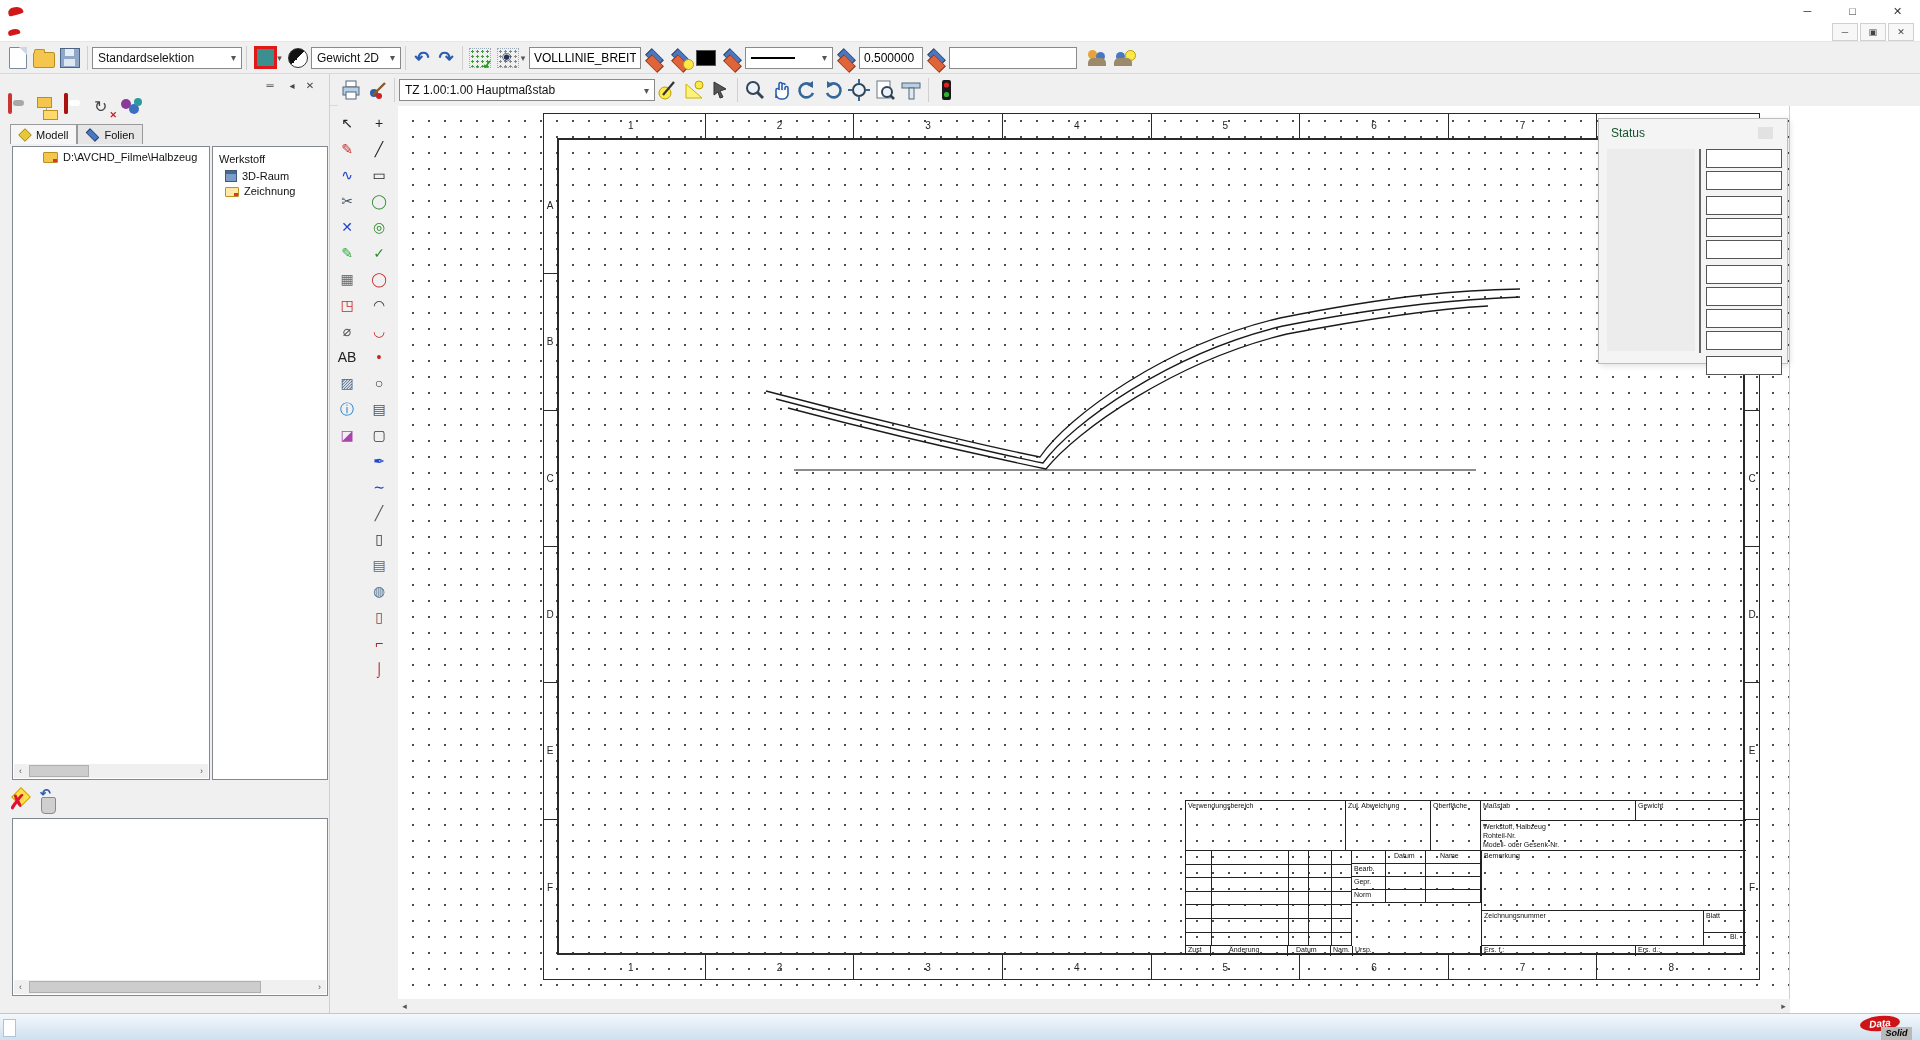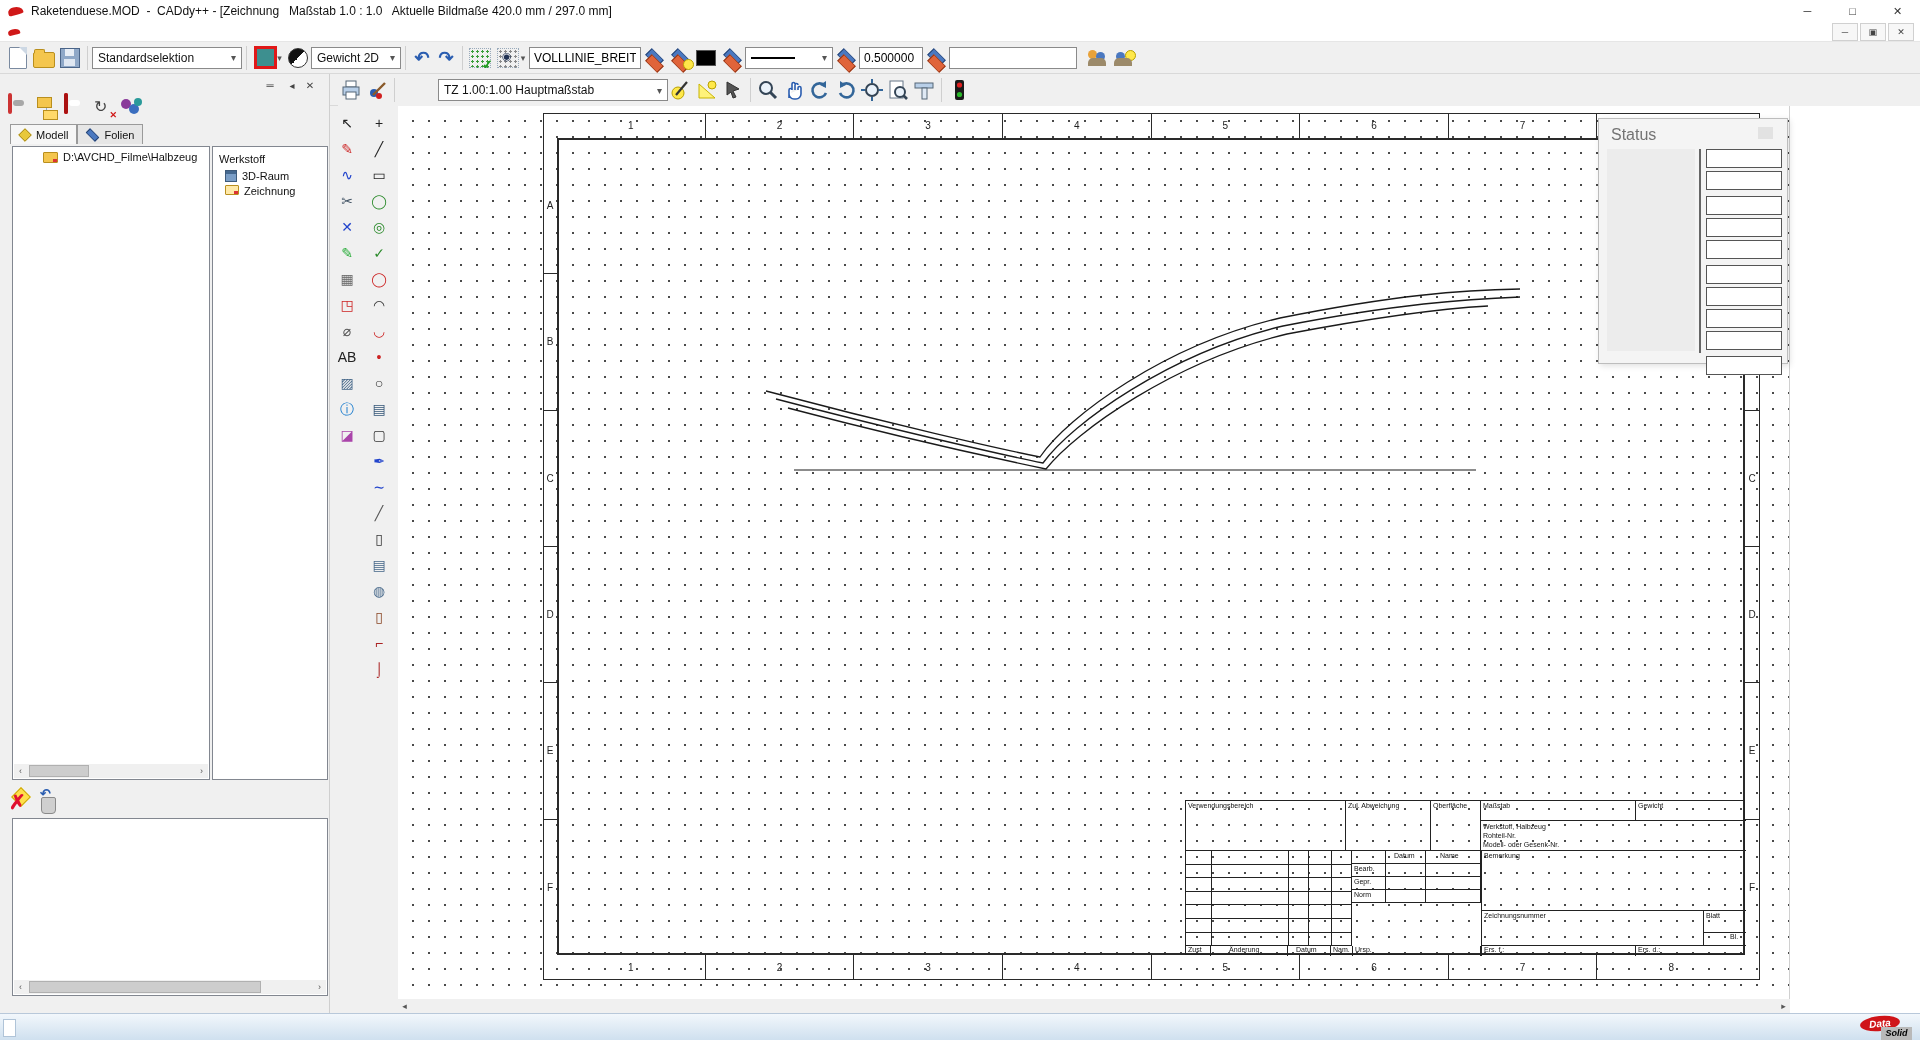--- a/index.html
+++ b/index.html
@@ -62,21 +62,21 @@
   .tab{height:20px;display:flex;align-items:center;font-size:11px;padding:0 8px;border:1px solid #9a9a9a;border-bottom:none;background:#e6e6e6;box-sizing:border-box;}
   .tab.active{background:#f6f6f6;}
   .tab .ticon{margin-right:5px;}
   .pbox{background:#fff;border:1px solid #828790;position:absolute;}
   .hscroll{position:absolute;left:1px;right:1px;bottom:1px;height:14px;background:#f0f0f0;display:flex;align-items:center;font-size:9px;color:#555;}
   .hscroll .thumb{height:10px;background:#cdcdcd;border:1px solid #b0b0b0;margin:0 2px;}
   .sarrow{width:13px;text-align:center;flex:none;}
   .treerow{display:flex;align-items:center;font-size:11px;padding:4px 2px 0 30px;white-space:nowrap;overflow:hidden;}
   .fold{width:13px;height:9px;background:#f4c64e;border:1px solid #b98f1e;border-radius:1px;position:relative;margin-right:5px;flex:none;}
   .fold:after{content:"";position:absolute;right:0;bottom:0;width:4px;height:3px;background:#d33;}
-  .objrow{display:flex;align-items:flex-start;font-size:11px;padding:3px 2px 0 12px;}
+  .objrow{display:flex;align-items:flex-end;font-size:11px;padding:3px 2px 0 12px;}
   .cube{width:10px;height:10px;background:#7a9ec7;border:1px solid #3d5a7a;margin-right:5px;flex:none;position:relative;}
   .cube:before{content:"";position:absolute;left:0;top:0;width:100%;height:3px;background:#44688f;}
   
   #draw-toolbar{left:330px;top:106px;width:68px;height:907px;background:#f0f0f0;}
   .tcol{position:absolute;top:4px;width:28px;display:flex;flex-direction:column;}
   .tool{width:26px;height:26px;display:flex;align-items:center;justify-content:center;background:transparent;border:none;padding:0;margin:0;}
   .tool span{font-size:14px;line-height:1;}
   
   #canvas{left:398px;top:106px;width:1392px;height:893px;background:#fff;
           background-image:radial-gradient(#4a4a4a 1px,transparent 1.15px);background-size:16px 16px;background-position:7px 7px;
@@ -89,21 +89,21 @@
   .fcells-v{display:flex;flex-direction:column;position:absolute;}
   .fcells-v .fcell{flex:1;display:flex;align-items:center;justify-content:center;font-size:10px;color:#222;border-bottom:1px solid #2a2a2a;}
   .fcells-v .fcell:last-child{border-bottom:none;}
   
   #title-block{left:1185px;top:800px;width:560px;height:155px;border:1px solid #222;}
   .tbc{position:absolute;box-sizing:border-box;}
   .tbl{position:absolute;font-size:7px;color:#111;white-space:nowrap;left:2px;top:1px;}
   .tbl2{font-size:7px;color:#111;white-space:nowrap;line-height:9px;padding:1px 0 0 2px;}
   
   #status-window{left:1598px;top:118px;width:190px;height:246px;background:#f4f4f4;border:1px solid #bdbdbd;box-shadow:2px 2px 6px rgba(0,0,0,.12);}
-  #status-title{position:absolute;left:12px;top:7px;font-size:16px;color:#737373;}
+  #status-title{position:absolute;left:12px;top:7px;font-size:12px;color:#14532d;}
   #status-btn{position:absolute;right:14px;top:8px;width:15px;height:12px;background:#e2e2e2;}
   #status-left{position:absolute;left:8px;top:30px;width:88px;height:202px;background:#ececec;}
   #status-div{position:absolute;left:100px;top:30px;width:2px;height:204px;background:#666;}
   #status-fields{position:absolute;left:107px;top:30px;width:76px;}
   .sbox{height:17px;border:1px solid #555;background:#fff;margin-bottom:3px;}
   .sbox.gap{margin-top:6px;}
   
   #statusbar{left:0;top:1013px;width:1920px;height:27px;background:linear-gradient(#f2f7fc,#cfe0ef);border-top:1px solid #b8c8da;}
   #sb-chip{position:absolute;left:3px;top:5px;width:11px;height:16px;background:#fff;border:1px solid #b0c4d8;}
   #logo{position:absolute;right:6px;top:1px;width:54px;height:25px;}
@@ -112,21 +112,20 @@
   #logo .s{position:absolute;left:21px;top:12px;width:31px;height:25px;background:#b9b9b9;color:#000;
            font-size:9px;font-style:italic;font-weight:bold;text-align:center;line-height:12px;}
   
   .svgi{width:24px;height:24px;flex:none;}
 </style>
 </head>
 <body>
 
 <div class="abs" id="titlebar">
   <span class="swoosh"></span>
-  <span id="title-text">Raketenduese.MOD  -  CADdy++ - [Zeichnung   Maßstab 1.0 : 1.0   Aktuelle Bildmaße 420.0 mm / 297.0 mm]</span>
   <span class="wbtns">
     <span class="wbtn">─</span>
     <span class="wbtn">□</span>
     <span class="wbtn">✕</span>
   </span>
 </div>
 
 <div class="abs" id="menubar">
   <span class="swoosh" style="width:12px;height:6px;"></span>
   <span class="mdibtns">
@@ -244,21 +243,21 @@
     </svg>
   </span>
   <span class="tbtn">
     <svg class="svgi" viewBox="0 0 24 24">
       <circle cx="9" cy="15" r="4" fill="#2a5db0"></circle>
         <circle cx="14" cy="18" r="3" fill="#d02020"></circle>
       <line x1="8" y1="17" x2="20" y2="5" stroke="#8a5a2a" stroke-width="2.4"></line>
     </svg>
   </span>
   <span class="sep"></span>
-  <span class="sel" style="width:230px;margin-left:39px;">
+  <span class="sel" style="width:256px;">
     <span>TZ 1.00:1.00 Hauptmaßstab</span>
     <span class="caret">▾</span>
   </span>
   <span class="tbtn">
     <svg class="svgi" viewBox="0 0 24 24">
       <circle cx="9" cy="15" r="6" fill="#ffe84a" stroke="#b8a000"></circle>
       <line x1="7" y1="17" x2="18" y2="4" stroke="#333" stroke-width="2.2"></line>
     </svg>
   </span>
   <span class="tbtn">

